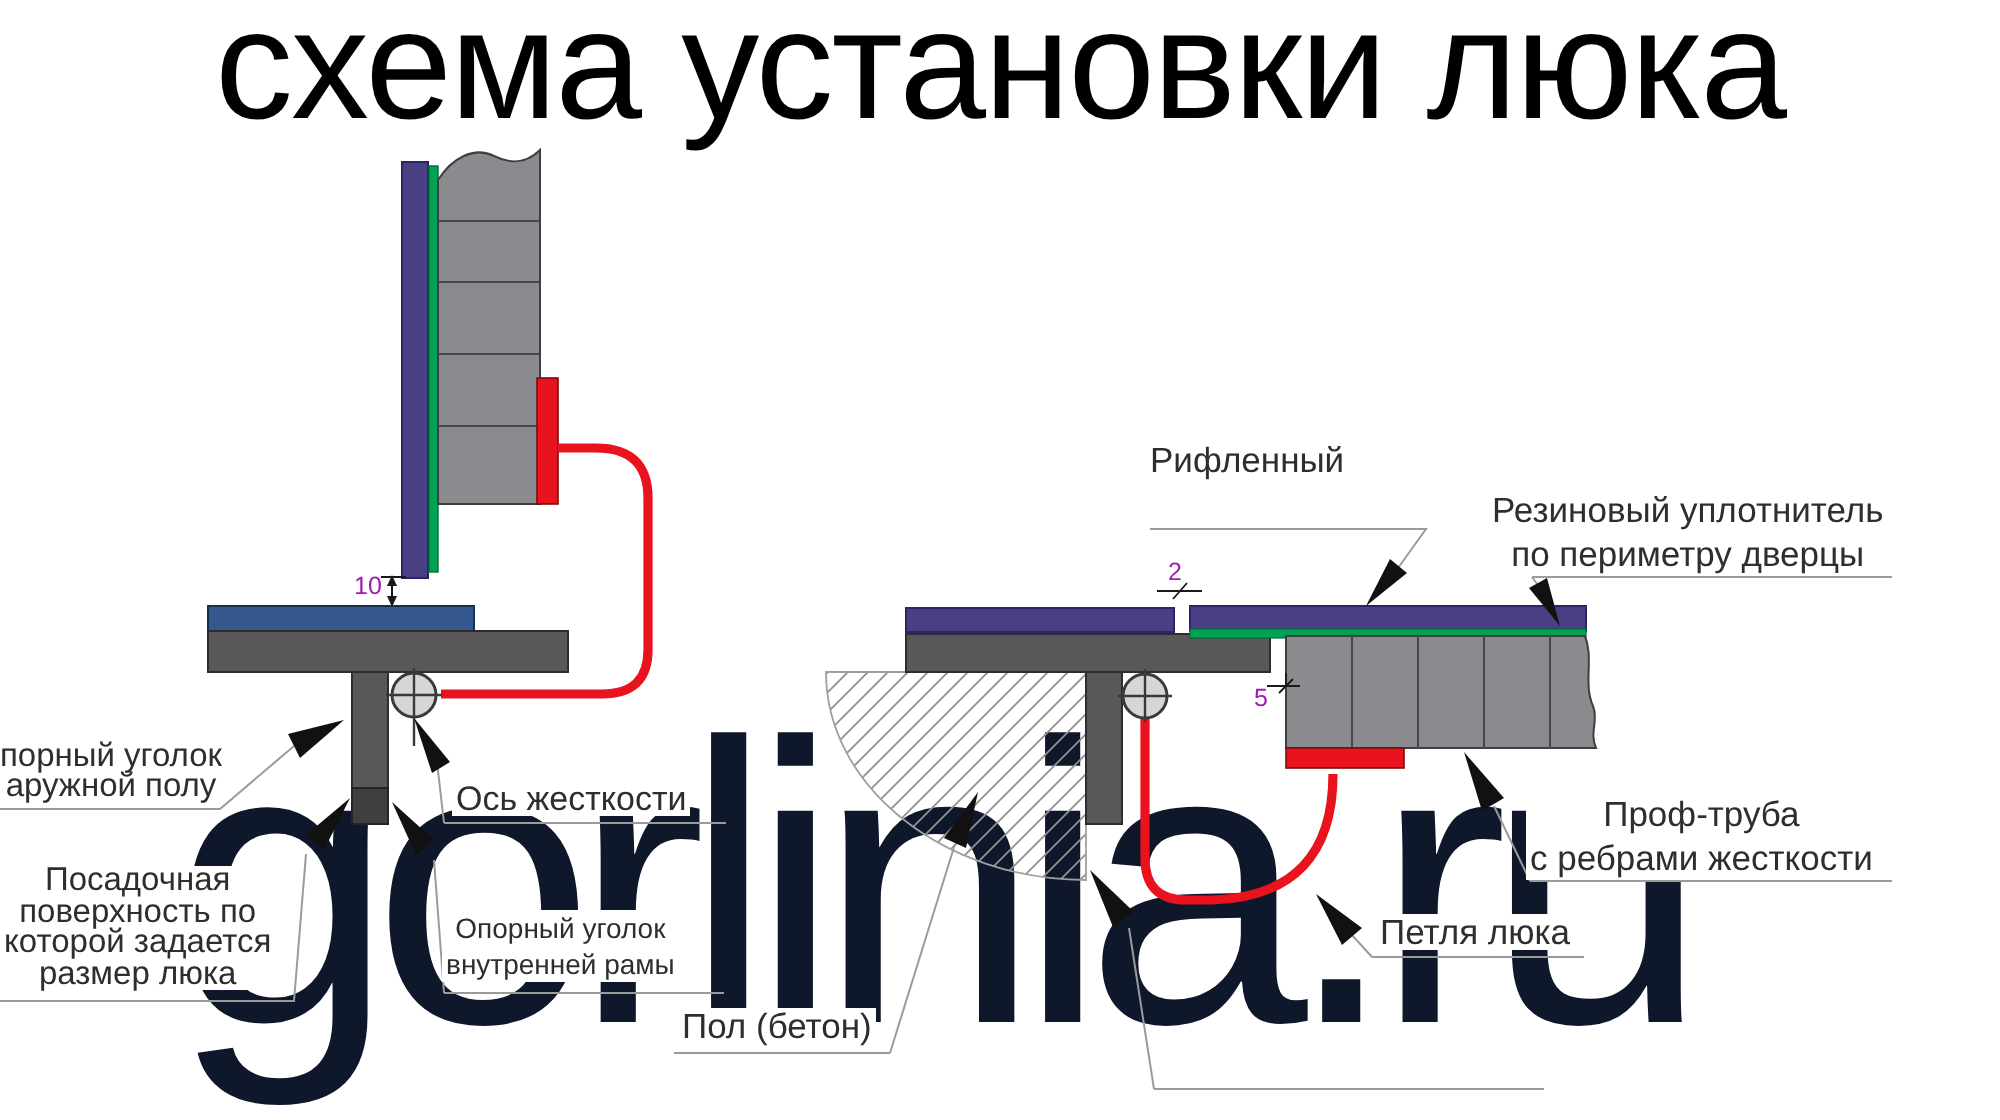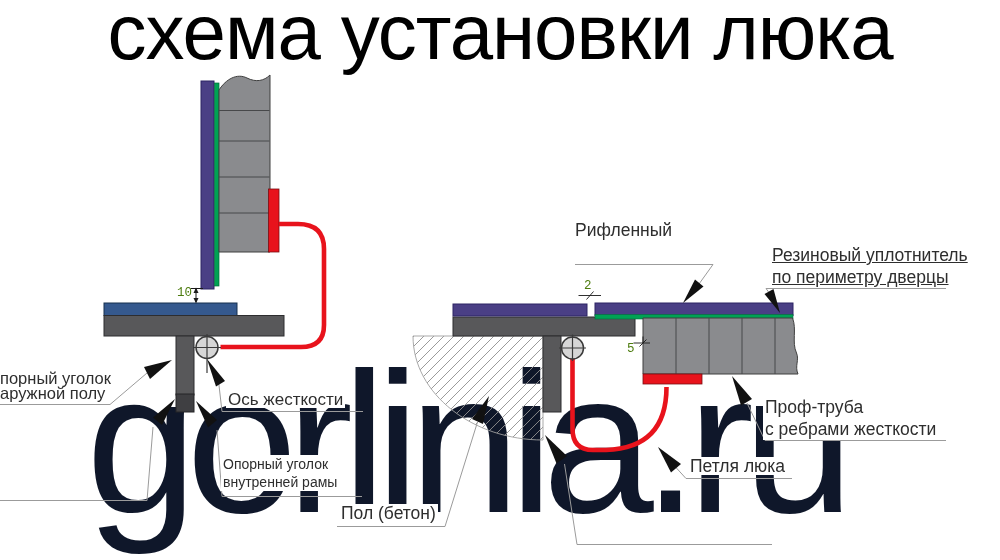--- a/index.html
+++ b/index.html
@@ -5,24 +5,24 @@
   html,body{margin:0;padding:0;background:#fff;}
   .stage{position:relative;width:1000px;height:560px;background:#fff;overflow:hidden;
          font-family:"Liberation Sans",sans-serif;}
   .wm{position:absolute;left:86px;top:343px;font-size:200px;line-height:200px;
       letter-spacing:-11px;color:#0f172a;z-index:0;white-space:nowrap;}
   .title{position:absolute;left:0;right:0;top:-8px;text-align:center;font-size:78px;
          line-height:80px;letter-spacing:-1px;color:#000;white-space:nowrap;z-index:3;}
   .art{position:absolute;left:0;top:0;z-index:1;}
   .lbl{position:absolute;z-index:2;color:#2e2e2e;background:#fff;padding:0 2px;
        white-space:nowrap;font-size:16.5px;line-height:15px;}
-  .lbl span{display:block;}
+  .lbl span{display:block;text-align:center;}
   .lblr{font-size:17.5px;line-height:23px;}
-  .dim{position:absolute;z-index:2;font-family:Liberation Mono, monospace;font-size:12.5px;
-       color:#4d7c0f;background:transparent;line-height:13px;}
+  .dim{position:absolute;z-index:2;font-family:Liberation Sans, sans-serif;font-size:12.5px;
+       color:#a21caf;background:transparent;line-height:13px;}
 </style>
 </head>
 <body>
 
 <div class="stage">
 
   <div class="wm">gorlinia.ru</div>
 
   <div class="title">схема установки люка</div>
 
@@ -116,35 +116,41 @@
         <path d="M489,396 L483,424 L472,419 Z"></path>
       </g>
     </g>
   </svg>
 
   <div class="lbl" style="left:-2px;top:371px;">
     <span>порный уголок</span>
     <span>аружной полу</span>
   </div>
 
+  <div class="lbl" style="left:0px;top:433px;line-height:15.5px;">
+    <span>Посадочная</span>
+    <span>поверхность по</span>
+    <span>которой задается</span>
+    <span>размер люка</span>
+  </div>
 
   <div class="lbl" style="left:226px;top:391px;font-size:17px;line-height:17px;">
     <span>Ось жесткости</span>
   </div>
 
   <div class="lbl" style="left:221px;top:455px;font-size:14px;line-height:18px;">
     <span>Опорный уголок</span>
     <span>внутренней рамы</span>
   </div>
 
   <div class="lbl lblr" style="left:573px;top:219px;">
     <span>Рифленный</span>
   </div>
 
-  <div class="lbl lblr" style="left:770px;top:244px;line-height:22px;text-decoration:underline;">
+  <div class="lbl lblr" style="left:744px;top:244px;line-height:22px;">
     <span>Резиновый уплотнитель</span>
     <span>по периметру дверцы</span>
   </div>
 
   <div class="lbl lblr" style="left:763px;top:396px;line-height:22px;">
     <span>Проф-труба</span>
     <span>с ребрами жесткости</span>
   </div>
 
   <div class="lbl lblr" style="left:688px;top:457px;line-height:18px;">

